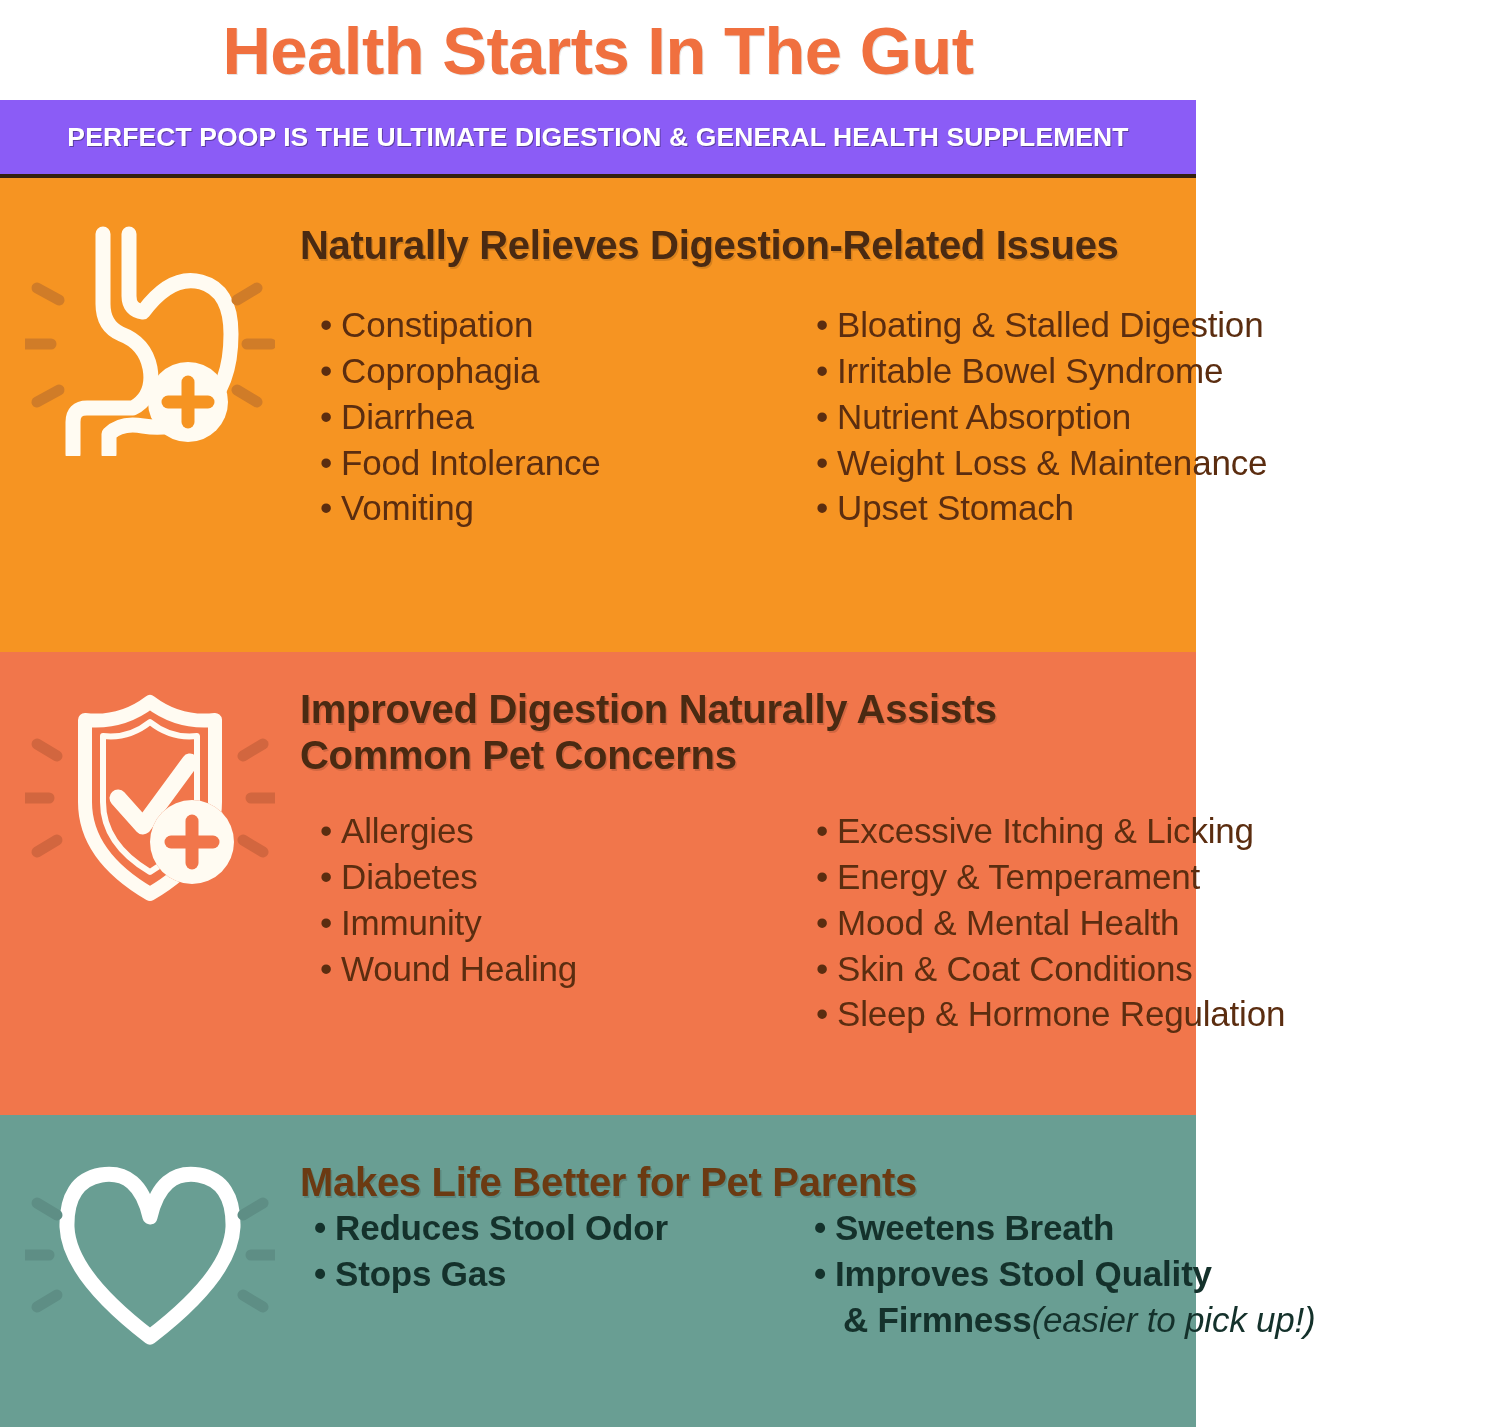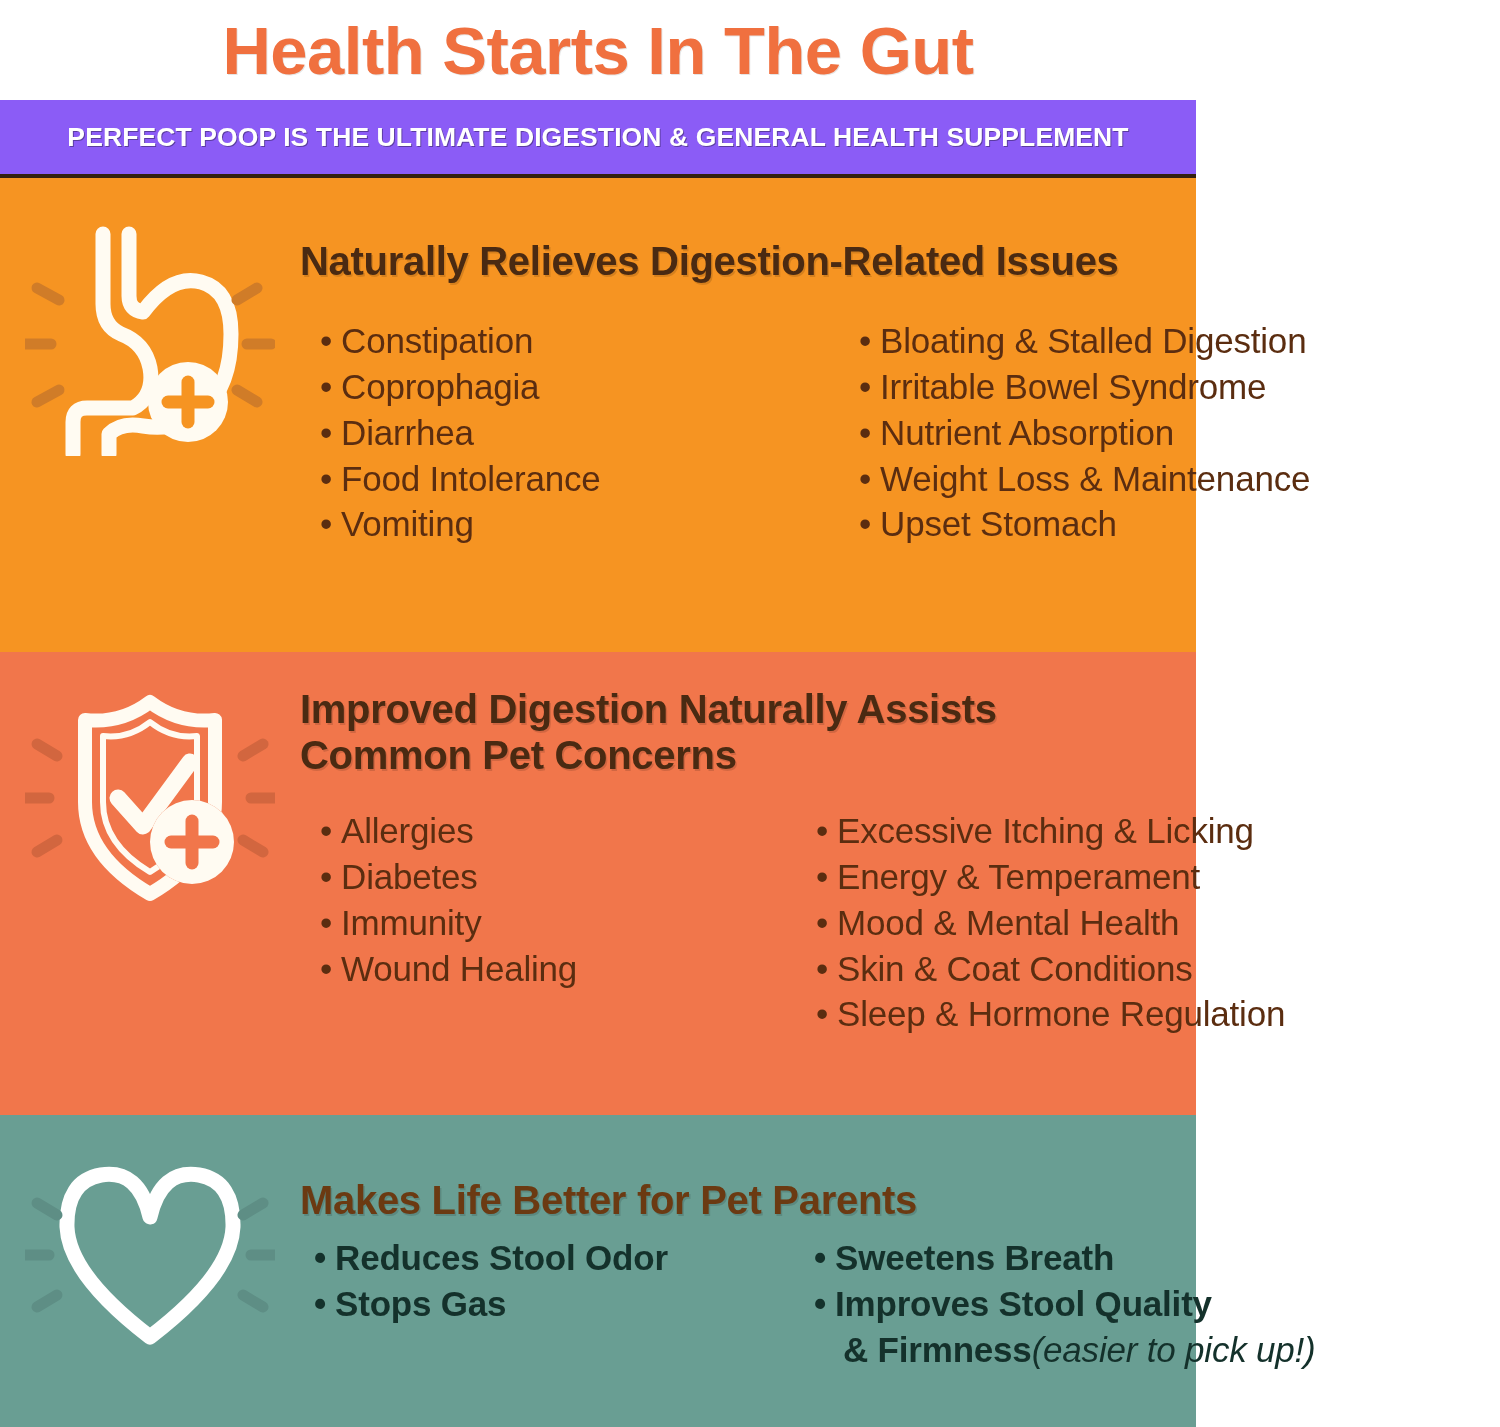--- a/index.html
+++ b/index.html
@@ -50,40 +50,40 @@
   .icon-col {
     width:300px;
     flex:0 0 300px;
     display:flex; justify-content:center;
   }
   .sec-orange .icon-col { padding-top:48px; }
   .sec-coral  .icon-col { padding-top:42px; }
   .sec-teal   .icon-col { padding-top:40px; }
 
   .body-col { flex:1; padding-right:40px; }
-  .sec-orange .body-col { padding-top:60px; }
+  .sec-orange .body-col { padding-top:44px; }
   .sec-coral  .body-col { padding-top:34px; }
-  .sec-teal   .body-col { padding-top:62px; }
+  .sec-teal   .body-col { padding-top:44px; }
 
   .sec-head {
     font-size:40px;
     font-weight:bold;
     line-height:1.15;
     letter-spacing:-0.3px;
     text-shadow:1.5px 1.5px 0 rgba(0,0,0,0.13);
   }
   .sec-orange .sec-head, .sec-coral .sec-head { color:#4A2A12; }
   .sec-teal   .sec-head { color:#6B3A12; }
 
   .cols {
     display:flex;
   }
-  .sec-orange .cols { margin-top:34px;gap:43px; }
+  .sec-orange .cols { margin-top:34px; }
   .sec-coral  .cols { margin-top:30px; }
-  .sec-teal   .cols { margin-top:12px; }
+  .sec-teal   .cols { }
 
   .bul-col { }
   .sec-orange .bul-col.left { width:500px; padding-left:20px; }
   .sec-orange .bul-col.right{ width:600px; padding-left:16px; }
   .sec-coral  .bul-col.left { width:500px; padding-left:20px; }
   .sec-coral  .bul-col.right{ width:600px; padding-left:16px; }
   .sec-teal   .bul-col.left { width:500px; padding-left:14px; }
   .sec-teal   .bul-col.right{ width:600px; padding-left:14px; }
 
   .bullet {

